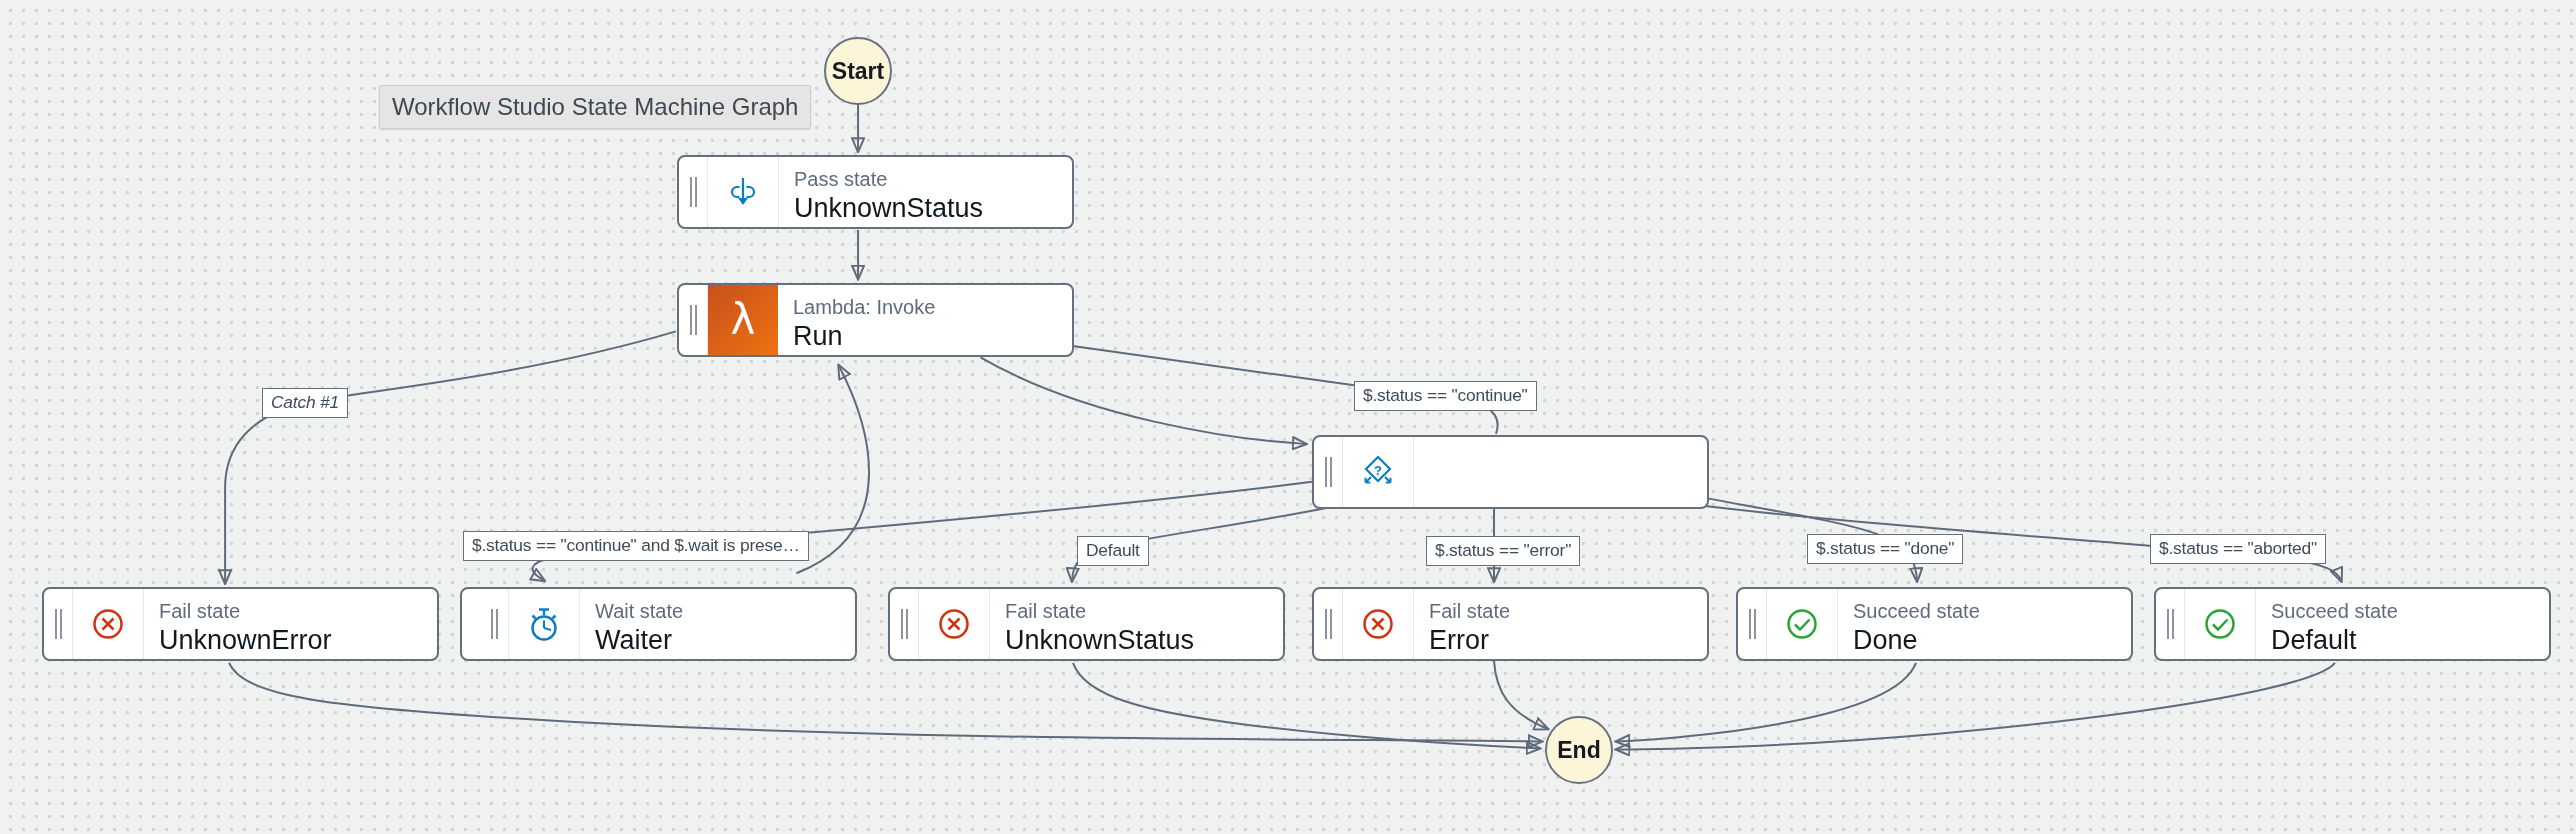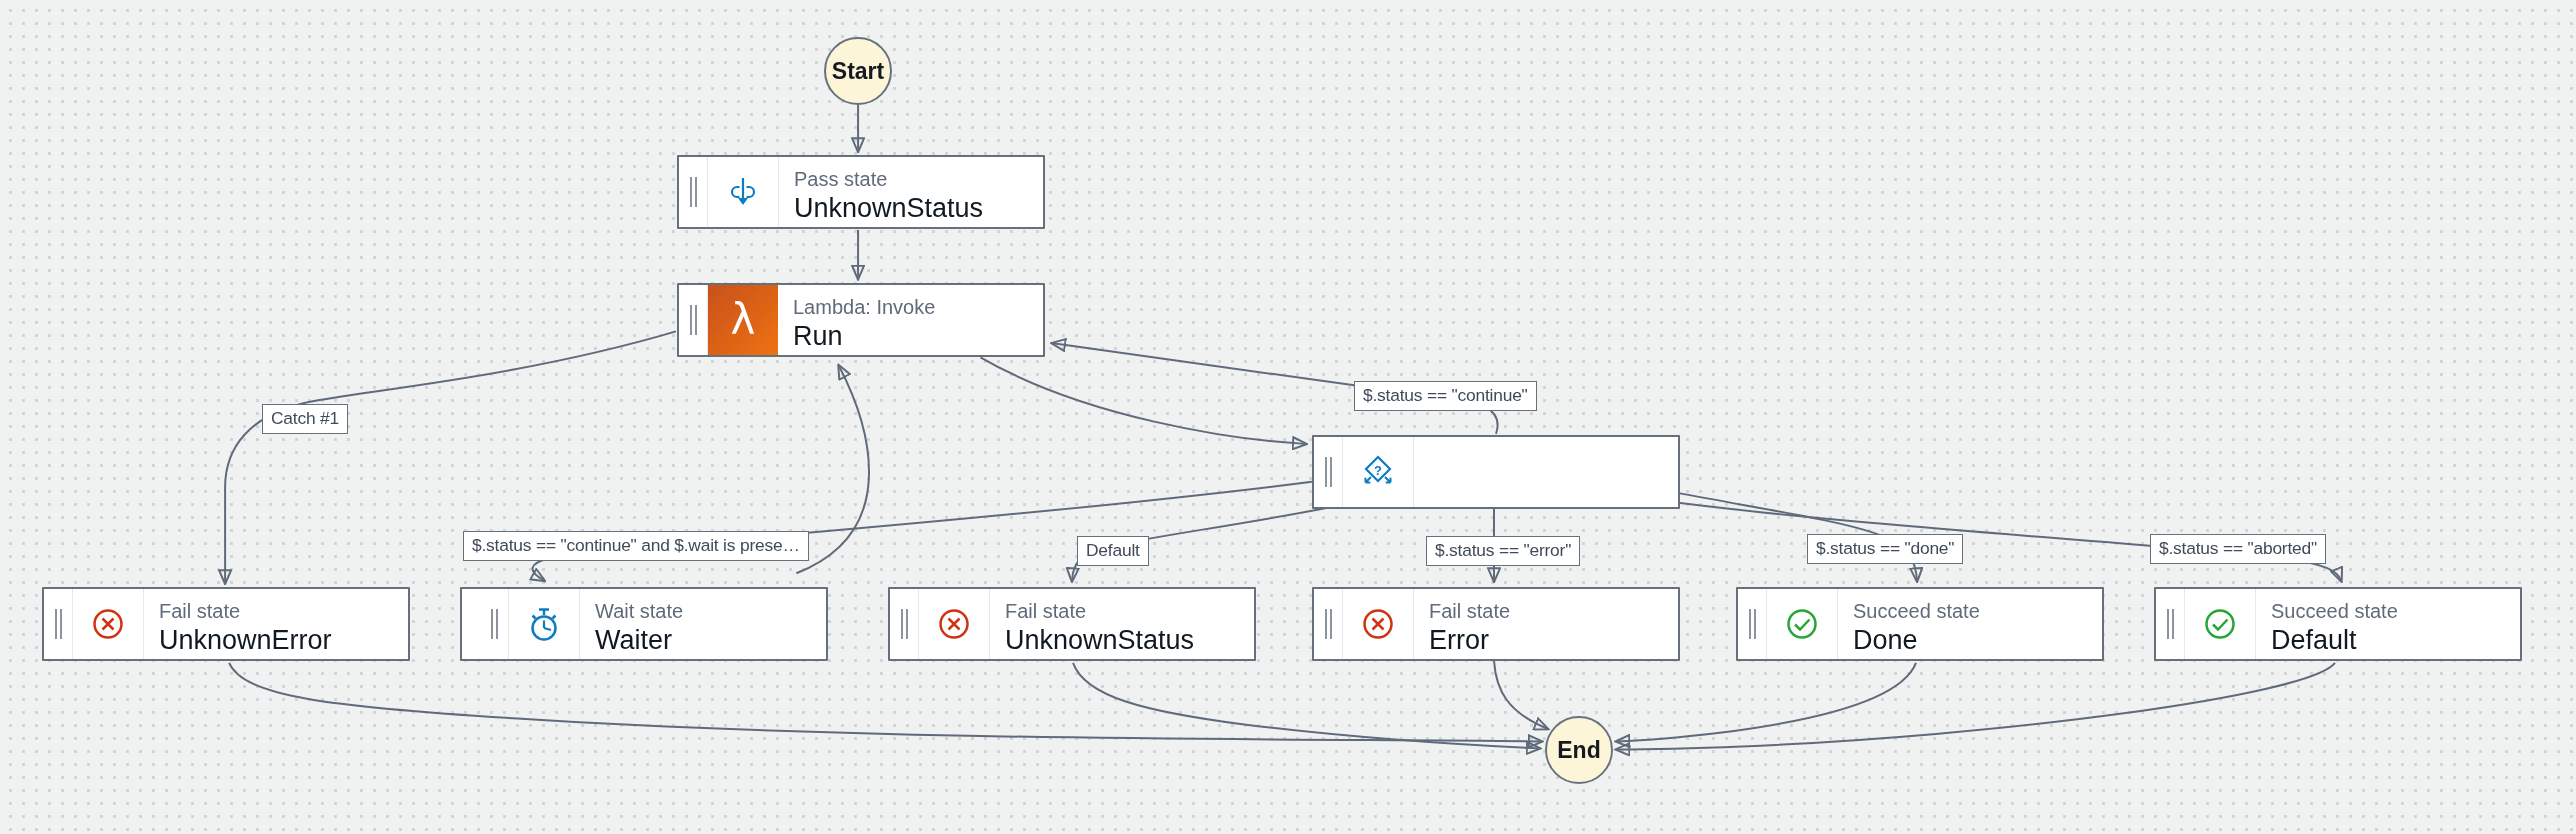--- a/index.html
+++ b/index.html
@@ -17,22 +17,22 @@
     color:#3f4750;font-size:24px;padding:7px 12px;white-space:nowrap;
     box-shadow:0 1px 2px rgba(0,0,0,.12);
   }
   .terminal{
     position:absolute;width:68px;height:68px;border-radius:50%;
     background:#fcf5d8;border:2px solid #68727e;box-sizing:border-box;
     display:flex;align-items:center;justify-content:center;
     color:#16191f;font-size:23px;font-weight:700;
   }
   .node{
-    position:absolute;width:368px;height:74px;background:#ffffff;
-    border:2px solid #65707c;border-radius:1px;box-sizing:border-box;
+    position:absolute;width:397px;height:74px;background:#ffffff;
+    border:2px solid #65707c;border-radius:8px;box-sizing:border-box;
     display:flex;align-items:stretch;overflow:hidden;
   }
   .grip{
     width:28px;flex:0 0 28px;border-right:1px solid #e5e8ea;
     display:flex;align-items:center;justify-content:center;gap:3px;
   }
   .grip span{display:block;width:2px;height:30px;background:#8b949c;}
   .icon-cell{
     width:70px;flex:0 0 70px;border-right:1px solid #e5e8ea;
     display:flex;align-items:center;justify-content:center;
@@ -73,20 +73,21 @@
     <path marker-end="url(#ah)" d="M 1684,505 C 1900,532 2200,548 2300,562 C 2335,567 2348,573 2352,583"></path>
     <path marker-end="url(#ah)" d="M 679,333 C 520,380 360,393 310,404 C 250,417 226,450 226,490 L 226,585"></path>
     <path marker-end="url(#ah)" d="M 800,576 C 905,535 875,430 843,368"></path>
     <path marker-end="url(#ah)" d="M 230,666 C 245,700 330,710 520,722 C 900,746 1350,742 1548,745"></path>
     <path marker-end="url(#ah)" d="M 1078,666 C 1090,700 1150,715 1250,728 C 1380,744 1480,749 1546,752"></path>
     <path marker-end="url(#ah)" d="M 1501,664 C 1503,695 1516,716 1554,732"></path>
     <path marker-end="url(#ah)" d="M 1925,666 C 1912,700 1840,722 1730,736 C 1680,742 1652,744 1625,745"></path>
     <path marker-end="url(#ah)" d="M 2346,666 C 2320,700 2000,740 1750,750 C 1700,752 1662,753 1625,753"></path>
   </svg>
 
+  <div class="tooltip" style="left:379px;top:85px;">Workflow Studio State Machine Graph</div>
 
   <div class="terminal" style="left:824px;top:37px;">
     <span>Start</span>
   </div>
   <div class="terminal" style="left:1545px;top:716px;">
     <span>End</span>
   </div>
 
   <div class="node" style="left:677px;top:155px;">
     <div class="grip">
@@ -235,21 +236,21 @@
         <circle cx="20" cy="20" r="13.5" fill="none" stroke="#27a537" stroke-width="2.5"></circle>
         <path d="M13,20.5 L18,25.5 L27.5,15.5" fill="none" stroke="#27a537" stroke-width="2.5"></path>
       </svg>
     </div>
     <div class="text-cell">
       <div class="node-type">Succeed state</div>
       <div class="node-name">Default</div>
     </div>
   </div>
 
-  <div class="edge-label" style="left:262px;top:404px;">Catch #1</div>
+  <div class="edge-label" style="left:262px;top:388px;font-style:italic;">Catch #1</div>
   <div class="edge-label" style="left:1354px;top:381px;">$.status == "continue"</div>
   <div class="edge-label" style="left:463px;top:531px;">$.status == "continue" and $.wait is prese…</div>
   <div class="edge-label" style="left:1077px;top:536px;">Default</div>
   <div class="edge-label" style="left:1426px;top:536px;">$.status == "error"</div>
   <div class="edge-label" style="left:1807px;top:534px;">$.status == "done"</div>
   <div class="edge-label" style="left:2150px;top:534px;">$.status == "aborted"</div>
 
 </div>
 
 

